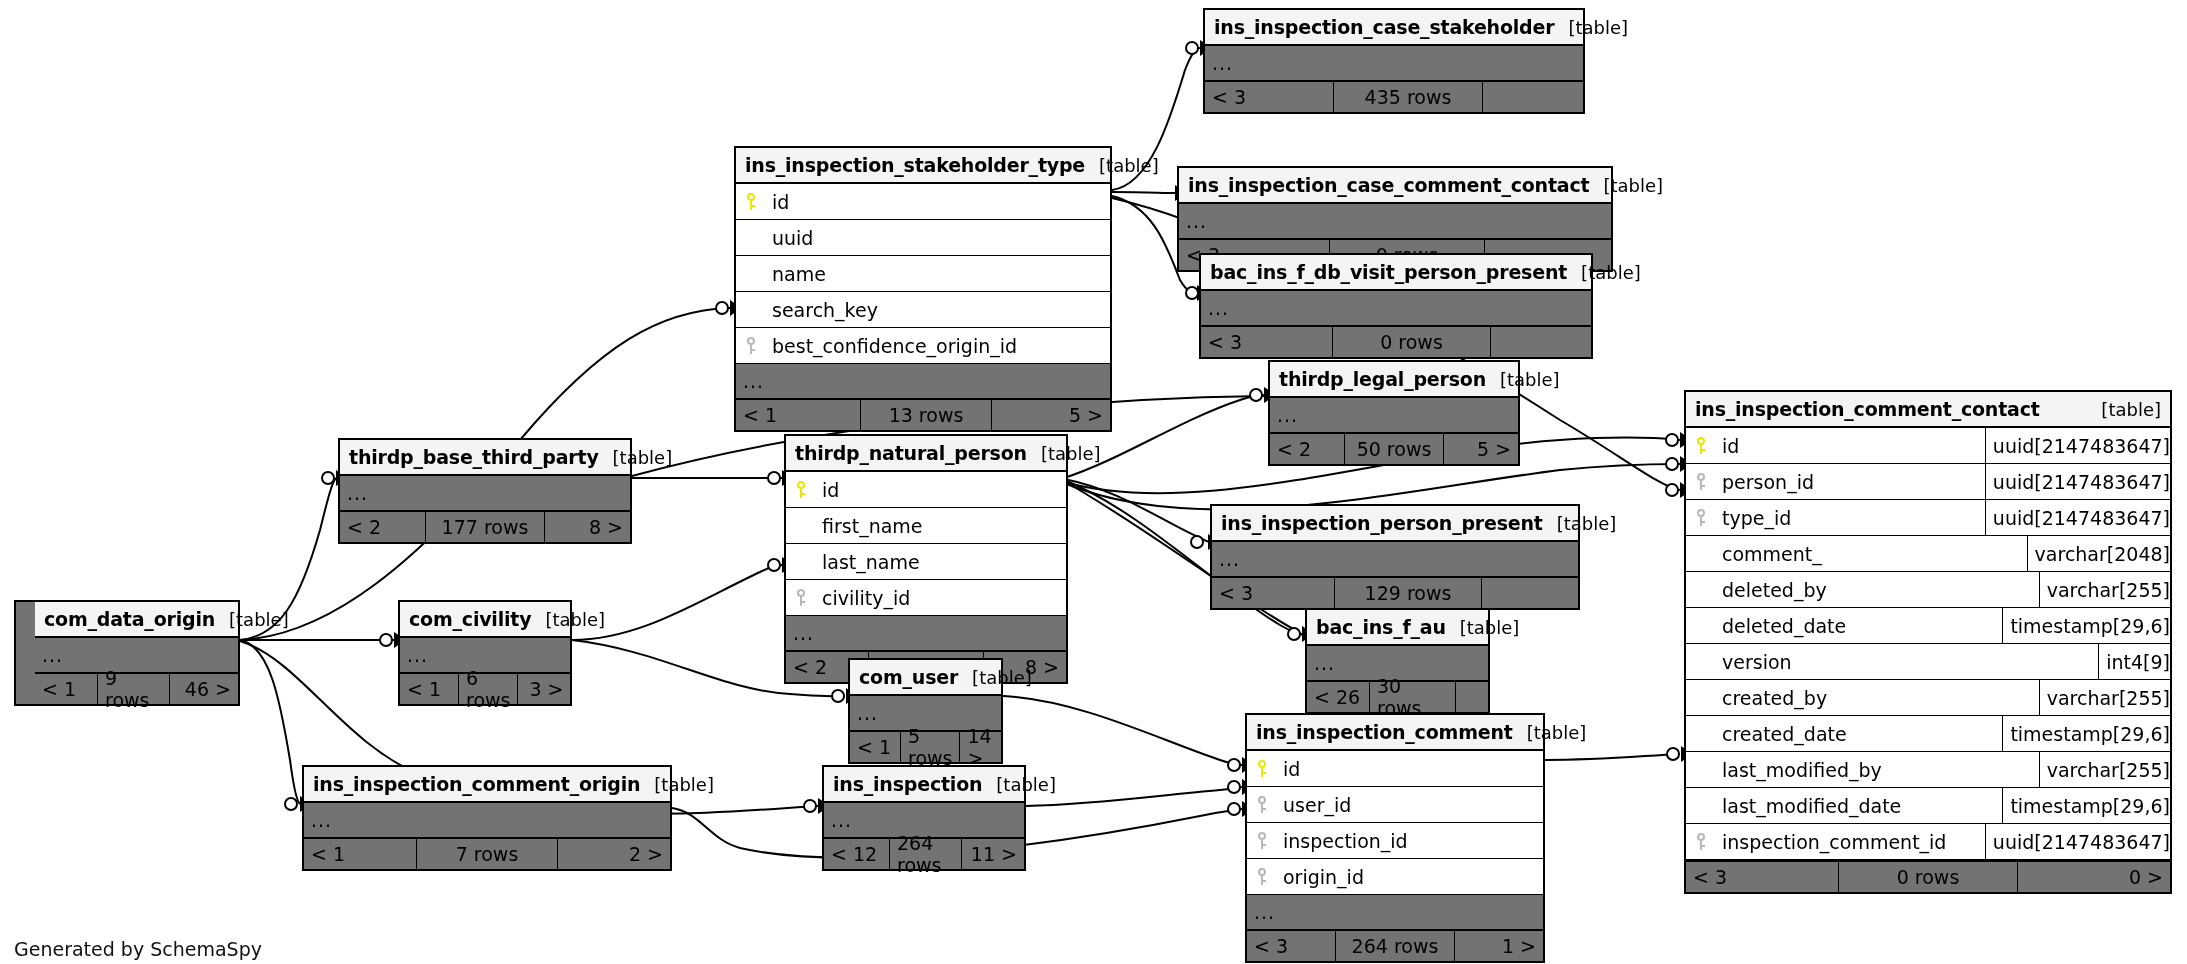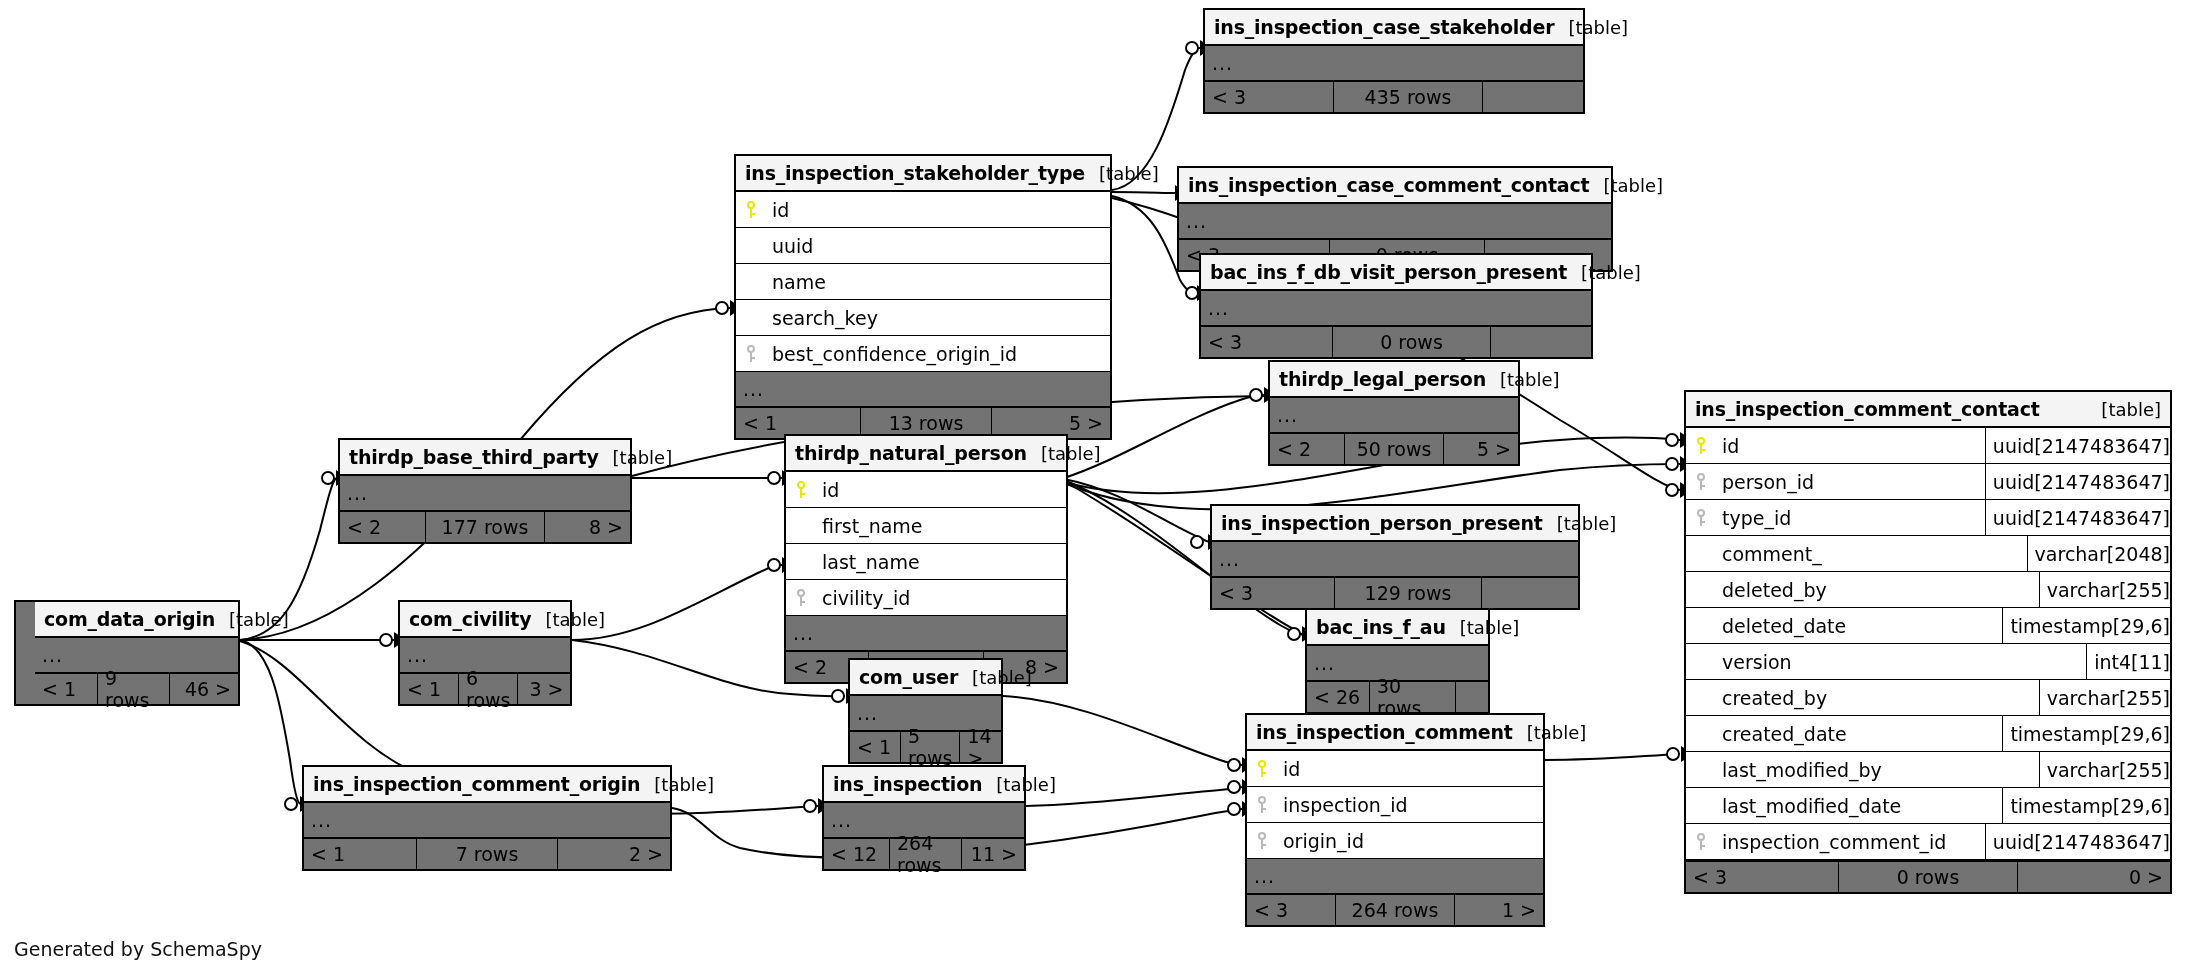--- a/index.html
+++ b/index.html
@@ -215,21 +215,21 @@
           <span class="tname">bac_ins_f_db_visit_person_present</span>
           <span class="tkind">[table]</span>
         </div>
         <div class="ellipsis">...</div>
         <div class="foot">
           <div class="f-left" style="flex: 0 0 131px;">&lt; 3</div>
           <div class="f-mid">0 rows</div>
           <div class="f-right" style="flex: 0 0 100px;"></div>
         </div>
       </div>
-      <div class="tbl" style="left: 734px; top: 154px; width: 378px;">
+      <div class="tbl" style="left: 734px; top: 146px; width: 378px;">
         <div class="hdr">
           <span class="tname">ins_inspection_stakeholder_type</span>
           <span class="tkind">[table]</span>
         </div>
         <div class="row">
           <span class="keycell">
             <span class="kico kpk">
               <span class="kcirc"></span>
               <span class="kstem"></span>
               <span class="kbit"></span>
@@ -327,21 +327,21 @@
           <span class="coltype">varchar[255]</span>
         </div>
         <div class="row">
           <span class="keycell"></span>
           <span class="colname">deleted_date</span>
           <span class="coltype">timestamp[29,6]</span>
         </div>
         <div class="row">
           <span class="keycell"></span>
           <span class="colname">version</span>
-          <span class="coltype">int4[11]</span>
+          <span class="coltype">int4[9]</span>
         </div>
         <div class="row">
           <span class="keycell"></span>
           <span class="colname">created_by</span>
           <span class="coltype">varchar[255]</span>
         </div>
         <div class="row">
           <span class="keycell"></span>
           <span class="colname">created_date</span>
           <span class="coltype">timestamp[29,6]</span>
@@ -525,20 +525,30 @@
           <span class="colname">id</span>
         </div>
         <div class="row">
           <span class="keycell">
             <span class="kico kfk">
               <span class="kcirc"></span>
               <span class="kstem"></span>
               <span class="kbit"></span>
             </span>
           </span>
+          <span class="colname">user_id</span>
+        </div>
+        <div class="row">
+          <span class="keycell">
+            <span class="kico kfk">
+              <span class="kcirc"></span>
+              <span class="kstem"></span>
+              <span class="kbit"></span>
+            </span>
+          </span>
           <span class="colname">inspection_id</span>
         </div>
         <div class="row">
           <span class="keycell">
             <span class="kico kfk">
               <span class="kcirc"></span>
               <span class="kstem"></span>
               <span class="kbit"></span>
             </span>
           </span>

